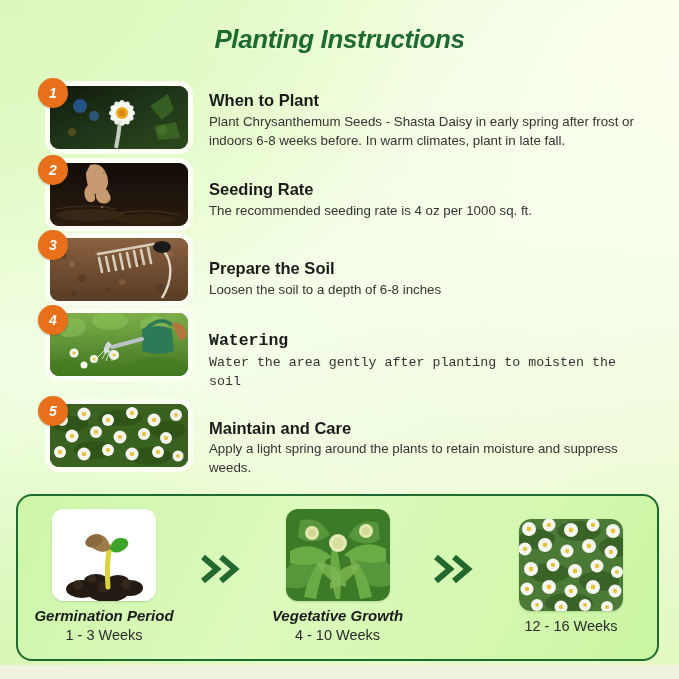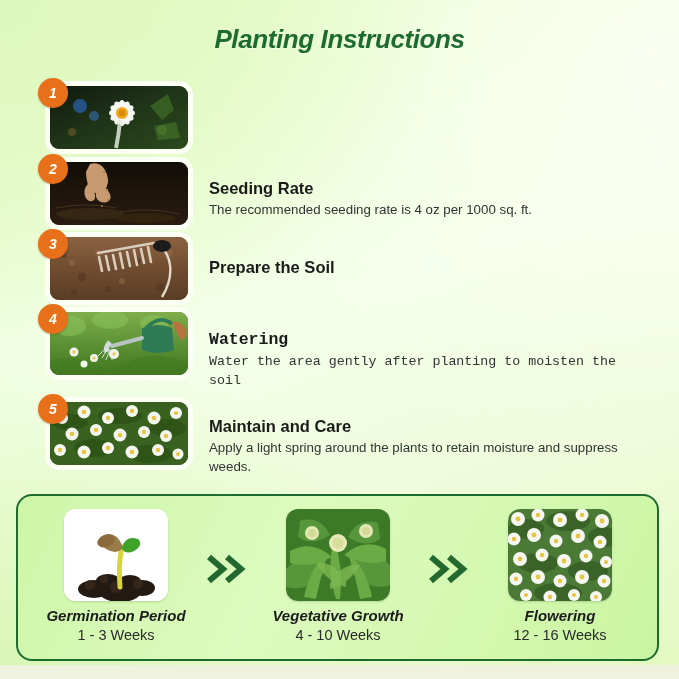--- a/index.html
+++ b/index.html
@@ -126,21 +126,21 @@
     top: 494px;
     width: 643px;
     height: 167px;
     box-sizing: border-box;
     border: 2px solid #1d6b2f;
     border-radius: 16px;
     background: linear-gradient(115deg, #cdf6a8 0%, #dcfbbe 40%, #d3f8ae 75%, #c9f5a2 100%);
     display: flex;
     align-items: center;
     justify-content: space-between;
-    padding: 0 14px;
+    padding: 0 2px;
     overflow: hidden;
   }
   .stage {
     flex: 0 0 auto;
     width: 168px;
     text-align: center;
   }
   .stage-img {
     width: 104px;
     height: 92px;
@@ -221,20 +221,22 @@
               </g>
               <circle r="6" fill="#f0a81c"></circle>
               <circle r="3.4" fill="#d98a0c"></circle>
             </g>
             <path d="M70 34 Q69 48 66 62" stroke="#dfe9da" stroke-width="4" fill="none" opacity="0.85"></path>
           </svg>
         </div>
         <div class="badge">1</div>
       </div>
       <div class="step-text">
+        <div class="step-title">When to Plant</div>
+        <div class="step-desc">Plant Chrysanthemum Seeds - Shasta Daisy in early spring after frost or indoors 6-8 weeks before. In warm climates, plant in late fall.</div>
       </div>
     </div>
 
     <div class="step s2">
       <div class="thumb-wrap">
         <div class="thumb">
           <svg viewBox="0 0 138 63" preserveAspectRatio="none">
             <defs>
               <linearGradient id="bg2" x1="0" y1="0" x2="0" y2="1">
                 <stop offset="0%" stop-color="#120d08"></stop>
@@ -308,20 +310,21 @@
                 <path d="M98 10 L101 25"></path>
             </g>
             <path d="M104 6 q14 6 16 22 q2 16 -8 32" stroke="#e2d8c9" stroke-width="2.4" fill="none"></path>
             <ellipse cx="112" cy="9" rx="9" ry="6" fill="#1b1b1b"></ellipse>
           </svg>
         </div>
         <div class="badge">3</div>
       </div>
       <div class="step-text">
         <div class="step-title">Prepare the Soil</div>
+        <div class="step-desc">Loosen the soil to a depth of 6-8 inches</div>
       </div>
     </div>
 
     <div class="step s4">
       <div class="thumb-wrap">
         <div class="thumb">
           <svg viewBox="0 0 138 63" preserveAspectRatio="none">
             <defs>
               <linearGradient id="bg4" x1="0" y1="0" x2="0" y2="1">
                 <stop offset="0%" stop-color="#7fae4a"></stop>
@@ -569,21 +572,20 @@
             <circle cx="52" cy="72" r="2.2"></circle>
               <circle cx="74" cy="68" r="2.4"></circle>
             <circle cx="96" cy="72" r="2.2"></circle>
             <circle cx="18" cy="86" r="2"></circle>
               <circle cx="42" cy="88" r="2.2"></circle>
             <circle cx="66" cy="86" r="2"></circle>
               <circle cx="88" cy="88" r="2"></circle>
           </g>
         </svg>
       </div>
-      <div class="stage-name">Flowering</div>
       <div class="stage-weeks">12 - 16 Weeks</div>
     </div>
 
   </div>
 
   <div class="bottom-strip"></div>
 
 </div>
 
 </body></html>

